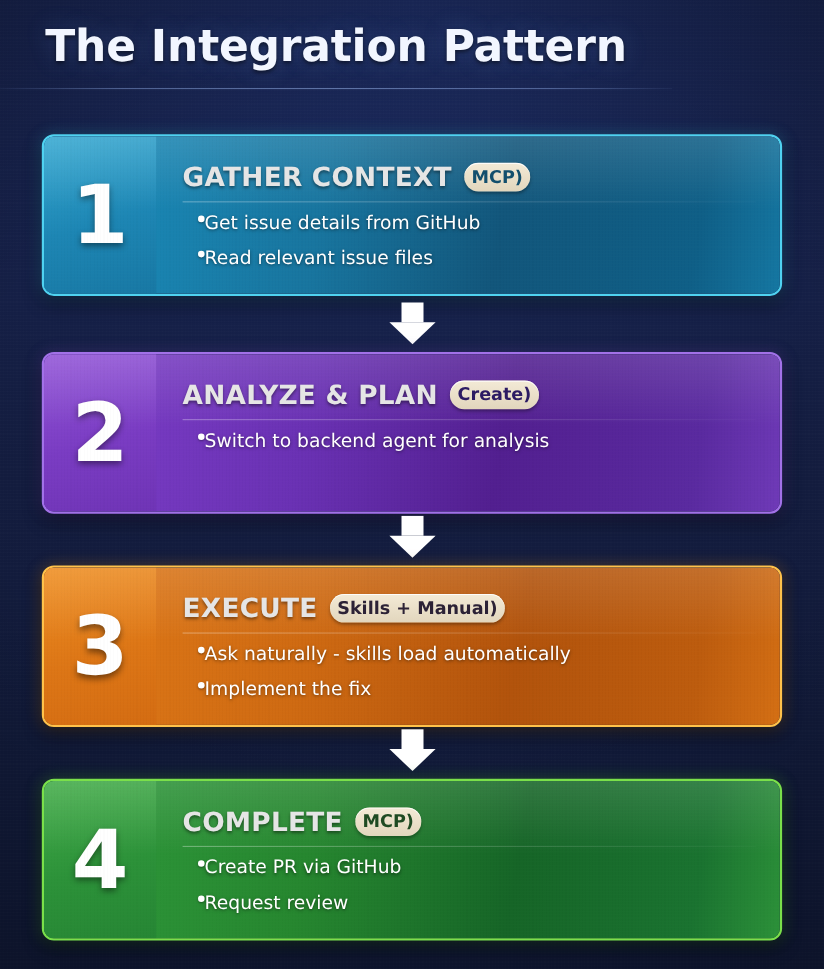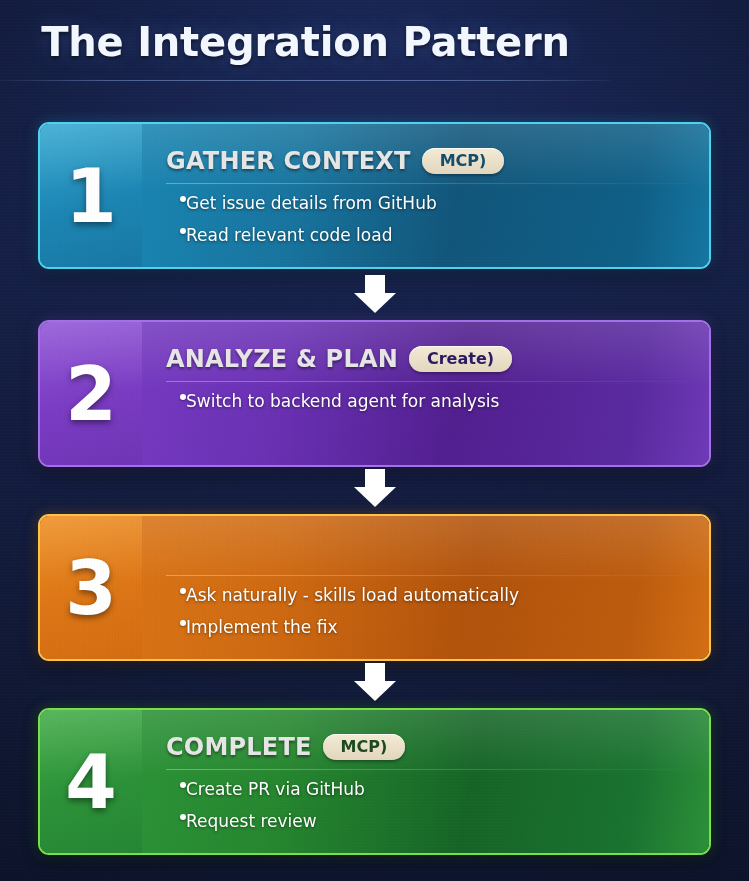--- a/index.html
+++ b/index.html
@@ -144,21 +144,21 @@
   .card-title {
     font-size: 24px;
     font-weight: 700;
     color: #e5e5e5;
     letter-spacing: .2px;
     text-shadow: 0 2px 3px rgba(0,0,0,.45);
     white-space: nowrap;
   }
   .badge {
     display: inline-block;
-    padding: 3px 18px 4px;
+    padding: 3px 7px 4px;
     border-radius: 999px;
     font-size: 16px;
     font-weight: 700;
     white-space: nowrap;
     background: linear-gradient(180deg, #f3ead6 0%, #e2d6bd 100%);
     box-shadow:
       inset 0 1px 0 rgba(255,255,255,.85),
       0 2px 3px rgba(0,0,0,.32);
   }
   .head-rule {
@@ -278,21 +278,21 @@
         <span class="badge">MCP)</span>
       </div>
       <div class="head-rule"></div>
       <div class="bullets">
         <div class="bullet">
           <span class="bullet-dot"></span>
           <span class="bullet-text">Get issue details from GitHub</span>
         </div>
         <div class="bullet">
           <span class="bullet-dot"></span>
-          <span class="bullet-text">Read relevant code load</span>
+          <span class="bullet-text">Read relevant issue files</span>
         </div>
       </div>
     </div>
   </div>
 
   <div class="arrow arrow-1">
     <div class="arrow-shaft"></div>
     <div class="arrow-head"></div>
   </div>
 
@@ -324,20 +324,24 @@
   </div>
 
   <div class="card card-3">
     <div class="card-body"></div>
     <div class="num-panel">
       <div class="num">3</div>
     </div>
     <div class="card-gloss"></div>
     <div class="card-texture"></div>
     <div class="card-content">
+      <div class="card-head">
+        <span class="card-title">EXECUTE</span>
+        <span class="badge">Skills + Manual)</span>
+      </div>
       <div class="head-rule"></div>
       <div class="bullets">
         <div class="bullet">
           <span class="bullet-dot"></span>
           <span class="bullet-text">Ask naturally - skills load automatically</span>
         </div>
         <div class="bullet">
           <span class="bullet-dot"></span>
           <span class="bullet-text">Implement the fix</span>
         </div>

